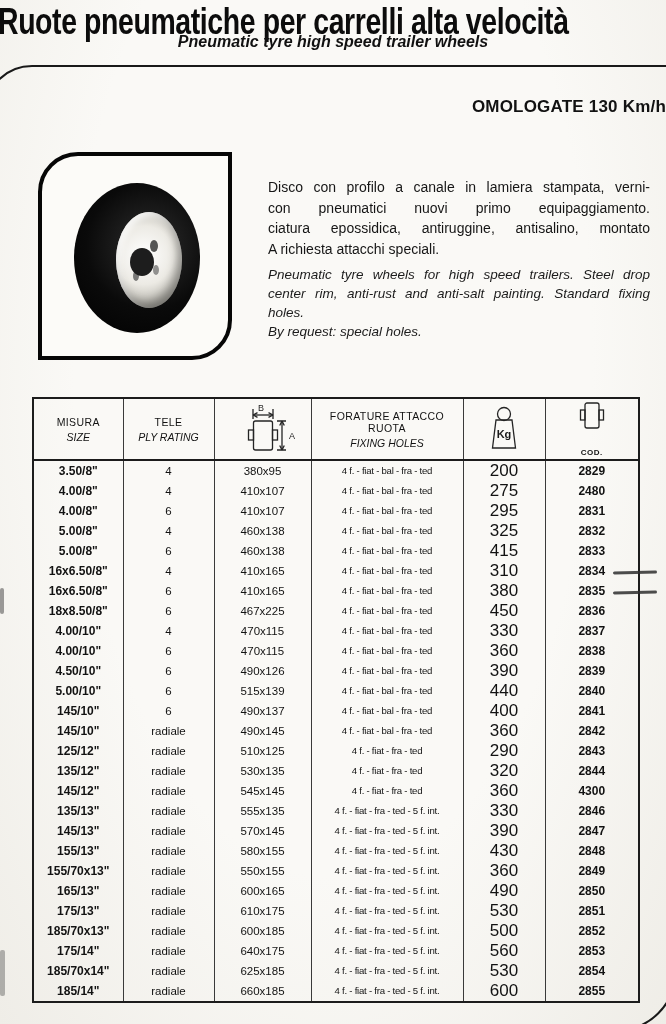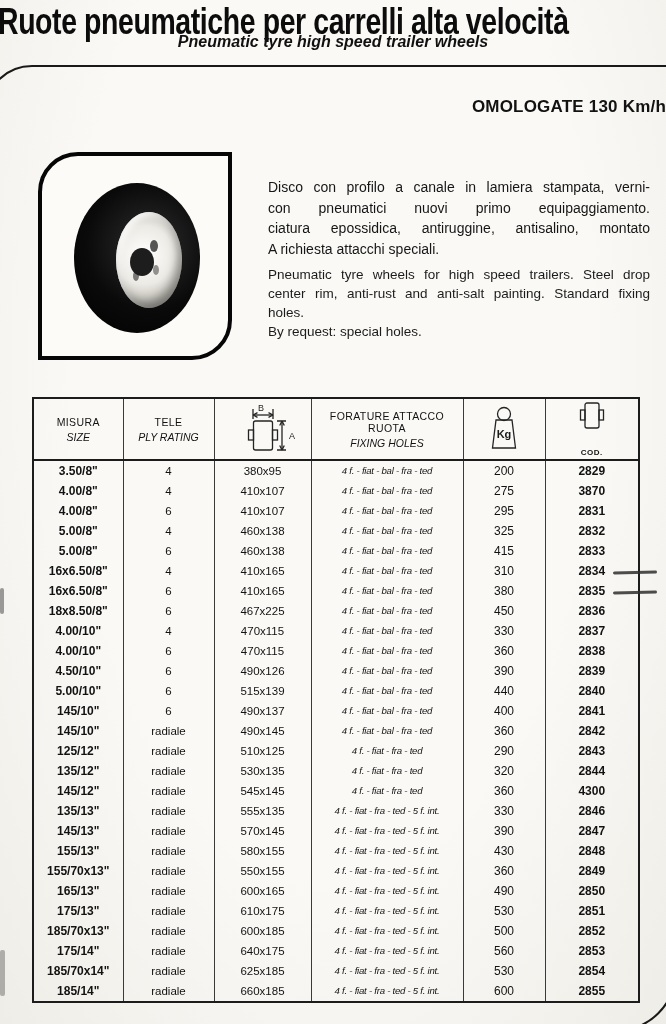--- a/index.html
+++ b/index.html
@@ -48,43 +48,43 @@
   .hub {
     position:absolute; left:88px; top:92px; width:24px; height:28px; border-radius:50%;
     background:#1d1d1d;
     box-shadow: 12px -16px 0 -8px rgba(45,45,45,.8),
                 -6px 14px 0 -9px rgba(70,70,70,.7),
                 14px 8px 0 -9px rgba(80,80,80,.6);
   }
   
   .desc { position:absolute; left:268px; top:177px; width:382px; }
   .it-line { font-size:14px; line-height:20.5px; color:#161616; }
-  .en-block { margin-top:6px; color:#1c1c1c; }
+  .en-block { margin-top:6px; font-style:italic; color:#1c1c1c; }
   .en-line { font-size:13.5px; line-height:19px; }
   .j { text-align:justify; text-align-last:justify; }
 
   
   .spec-table {
     position:absolute; left:32px; top:397px; width:606px;
     border-collapse:collapse; table-layout:fixed;
     border:2px solid #1c1c1c;
   }
   .spec-table th, .spec-table td {
     border-left:1px solid #3a3a3a; border-right:1px solid #3a3a3a;
     padding:0; text-align:center; vertical-align:middle;
   }
   .spec-table thead th { border-bottom:2px solid #1c1c1c; height:60px; font-weight:normal; }
   .spec-table tbody td { height:20px; line-height:20px; white-space:nowrap; overflow:hidden; }
   .h-it { font-size:10.5px; letter-spacing:.4px; }
   .h-en { font-size:10.5px; font-style:italic; margin-top:3px; }
   .col-size  { font-weight:bold; font-size:12px; }
   .col-ply   { font-size:11.5px; }
   .col-dim   { font-size:11.5px; }
-  .col-holes { font-size:9.6px; letter-spacing:-0.25px;font-style:italic; }
-  .col-kg    { font-size:12px; }
+  .col-holes { font-size:9.6px; letter-spacing:-0.25px; }
+  .col-kg    { font-size:17px; }
   .col-cod   { font-weight:bold; font-size:12px; }
   .hdr-icon { display:block; margin:0 auto; }
   .cod-label { font-size:8px; letter-spacing:.5px; margin-top:17px;font-weight:bold; }
   svg .ln { stroke:#242424; stroke-width:1.3; fill:none; }
   svg .tx { fill:#242424; font-size:9px; font-family:"Liberation Sans", sans-serif; }
   svg .txb { fill:#1a1a1a; font-size:11px; font-weight:bold; font-family:"Liberation Sans", sans-serif; }
 
   .pen-mark {
     position:absolute; left:613px; width:44px; height:3px;
     background:#2e2e2e; border-radius:2px; transform:rotate(-1.5deg); opacity:.85;
@@ -185,21 +185,21 @@
         <td class="col-holes">4 f. - fiat - bal - fra - ted</td>
         <td class="col-kg">200</td>
         <td class="col-cod">2829</td>
       </tr>
       <tr>
         <td class="col-size">4.00/8"</td>
         <td class="col-ply">4</td>
         <td class="col-dim">410x107</td>
         <td class="col-holes">4 f. - fiat - bal - fra - ted</td>
         <td class="col-kg">275</td>
-        <td class="col-cod">3870</td>
+        <td class="col-cod">2480</td>
       </tr>
       <tr>
         <td class="col-size">4.00/8"</td>
         <td class="col-ply">6</td>
         <td class="col-dim">410x107</td>
         <td class="col-holes">4 f. - fiat - bal - fra - ted</td>
         <td class="col-kg">295</td>
         <td class="col-cod">2831</td>
       </tr>
       <tr>

